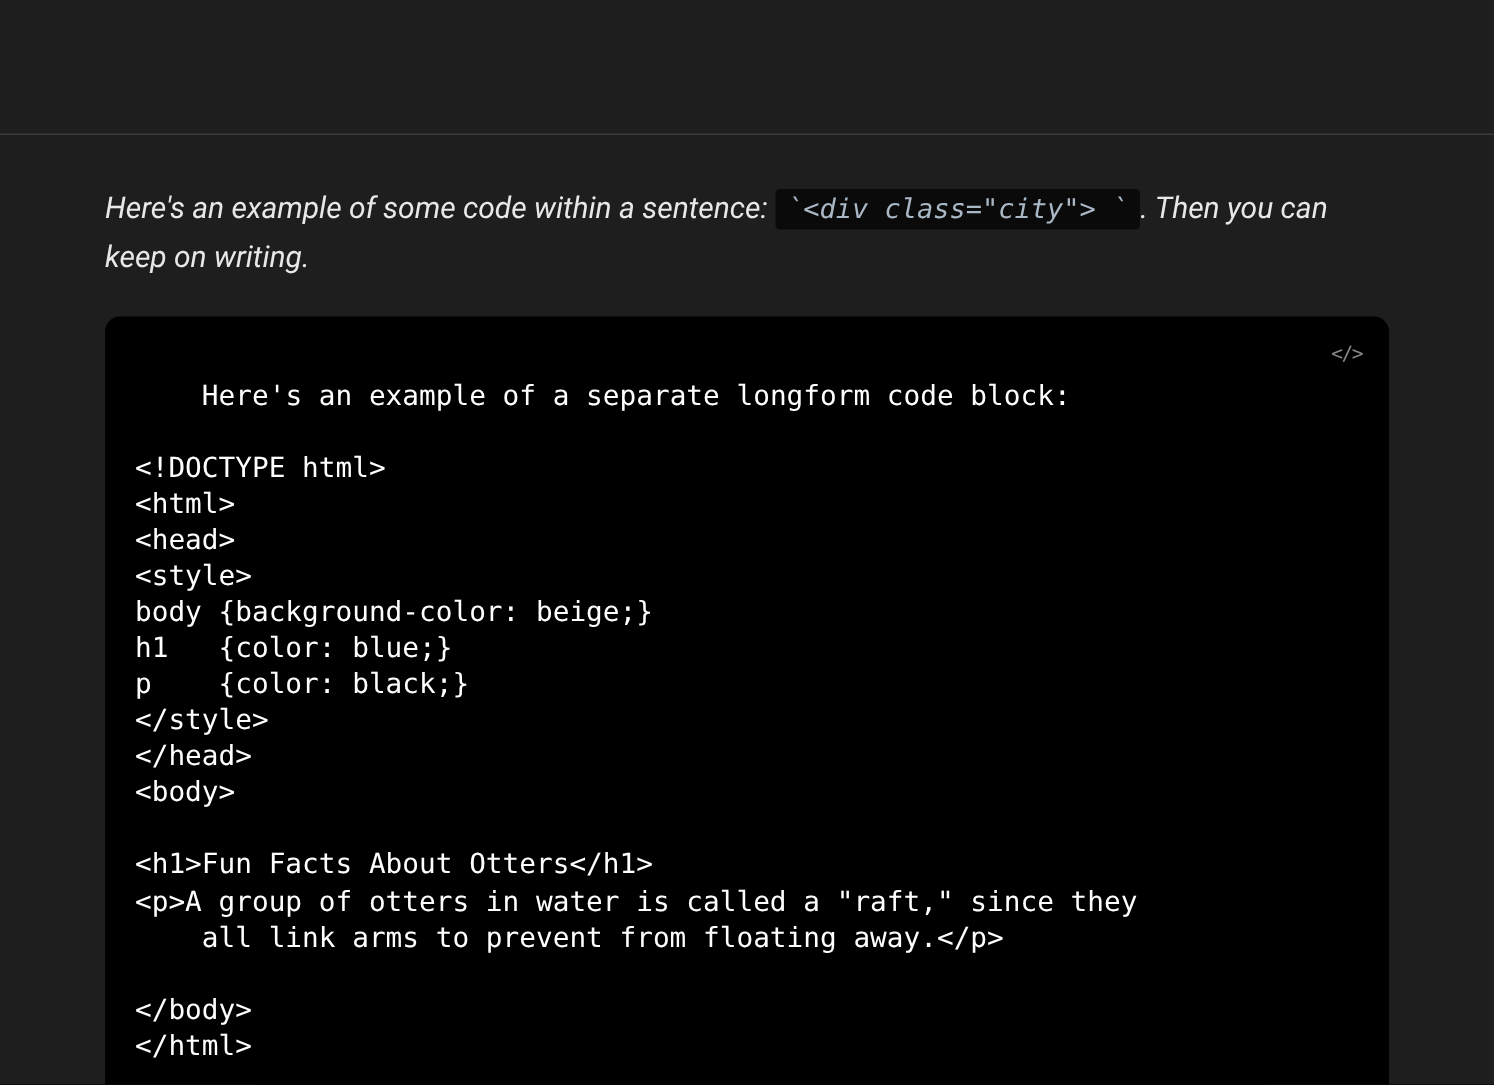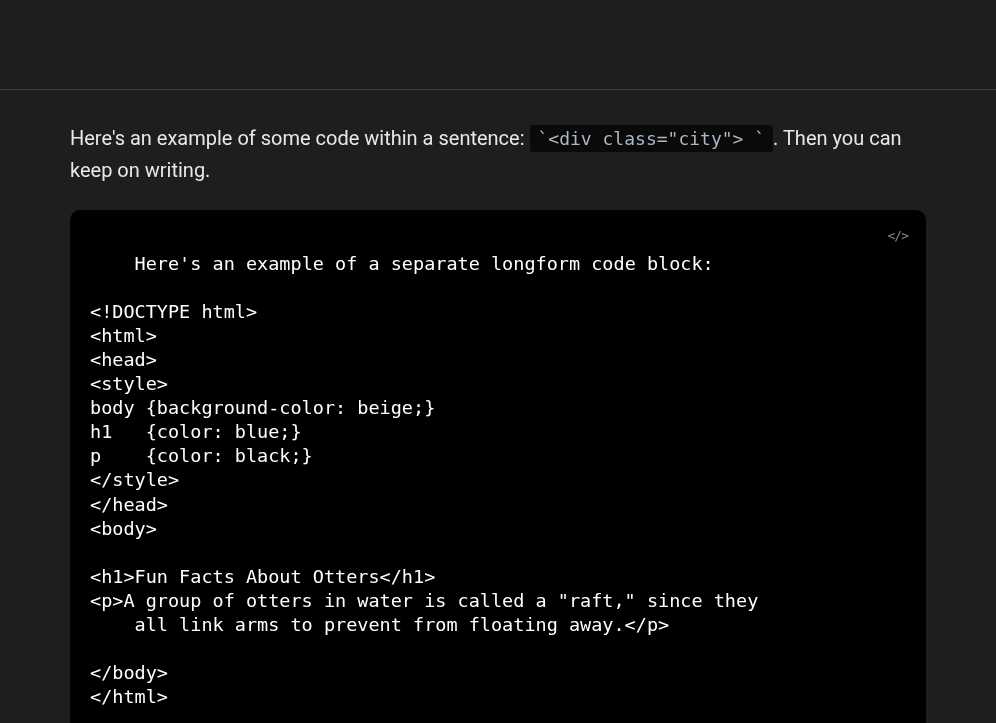--- a/index.html
+++ b/index.html
@@ -20,20 +20,21 @@
       border-bottom: 1px solid #3a3a3a;
     }
     .content {
       padding: 32px 70px 0 70px;
     }
     .prose {
       font-size: 20px;
       line-height: 1.6;
       color: #e8e8e8;
       margin-bottom: 24px;
+      font-style: italic;
     }
     .inline-code {
       font-family: 'SF Mono', Menlo, Monaco, Consolas, monospace;
       background-color: #0a0a0a;
       color: #aab8c5;
       padding: 3px 8px;
       border-radius: 3px;
       font-size: 18px;
     }
     .code-block {

